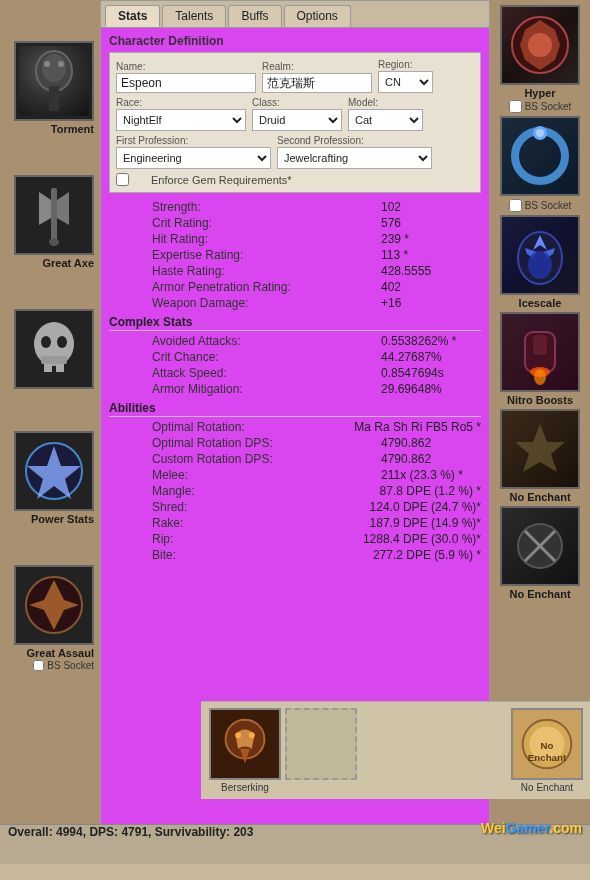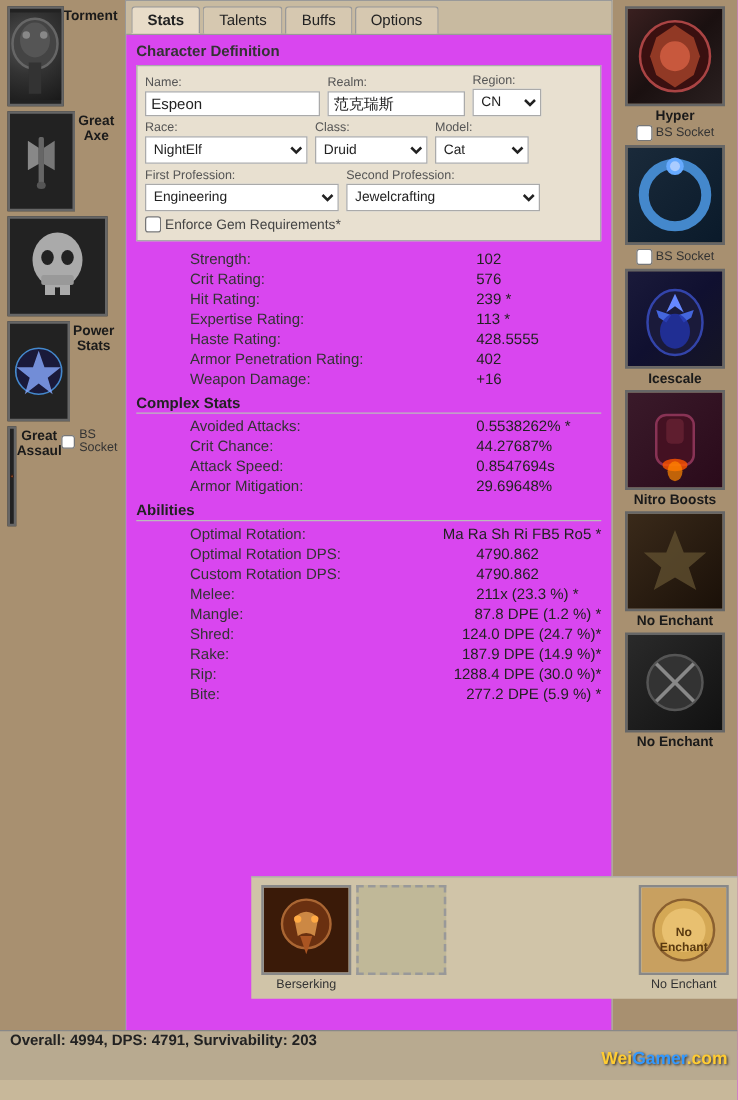--- a/index.html
+++ b/index.html
@@ -24,23 +24,24 @@
       display: flex;
       flex-direction: column;
       align-items: center;
       padding-top: 5px;
       gap: 4px;
     }
 
     .sidebar-item {
       width: 88px;
       display: flex;
-      flex-direction: row;
-      align-items: flex-start;
+      flex-direction: column;
+      align-items: flex-end;
       cursor: pointer;
+      margin-top: 36px;
     }
 
     .item-icon {
       width: 80px;
       height: 80px;
       border: 2px solid #666;
       background: #222;
       display: flex;
       align-items: center;
       justify-content: center;
@@ -214,21 +215,21 @@
       border: 1px solid #aaa;
       background: white;
       padding: 1px 2px;
       font-size: 11px;
       color: #222;
     }
 
     .enforce-row {
       display: flex;
       align-items: center;
-      gap: 3px;
+      gap: 22px;
       margin-top: 4px;
     }
 
     .enforce-label {
       font-size: 11px;
       color: #444;
     }
 
     
     .stat-row {
@@ -315,21 +316,21 @@
       font-size: 10px;
       color: #333;
       margin-top: 2px;
       text-align: center;
     }
     .icon-empty-slot { background: #c0b898; border: 2px dashed #999; }
 
     
     .watermark {
       position: absolute;
-      bottom: 26px;
+      bottom: 44px;
       right: 8px;
       font-size: 14px;
       font-weight: bold;
       color: rgba(255,200,50,0.85);
       text-shadow: 1px 1px 2px rgba(0,0,0,0.7);
       z-index: 10;
     }
 
     
     .content-area::-webkit-scrollbar {

